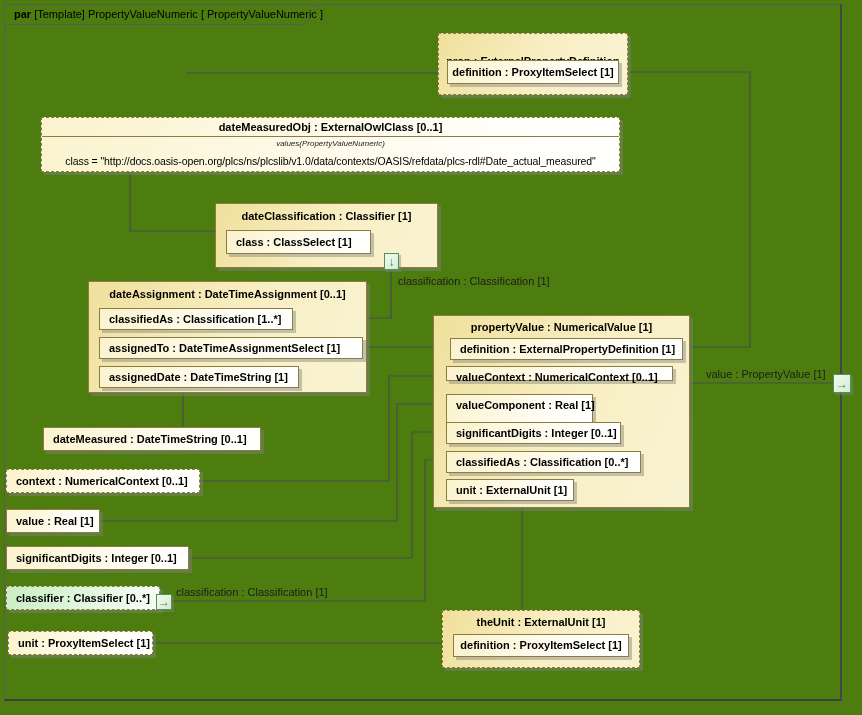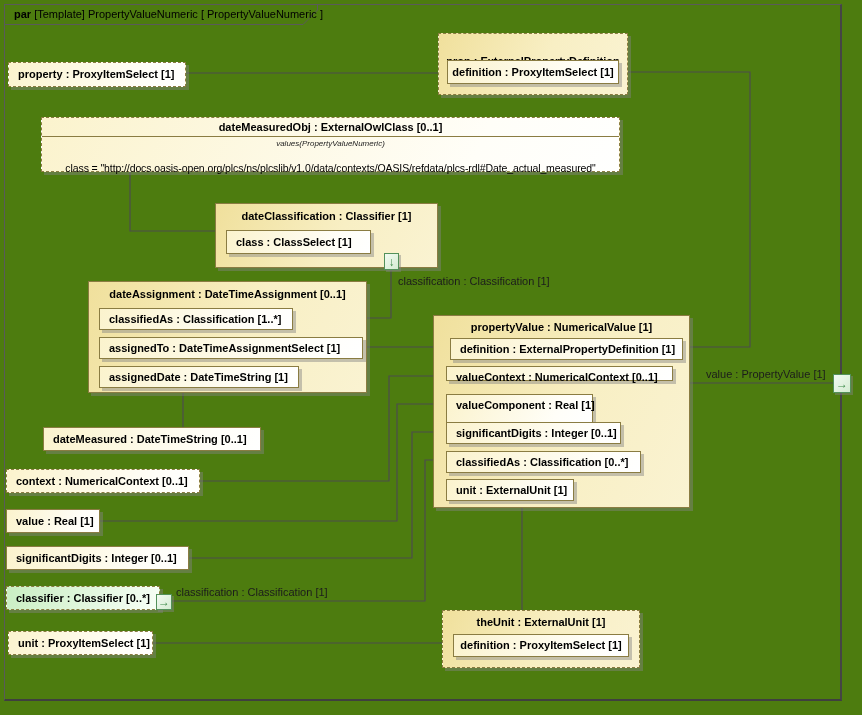--- a/index.html
+++ b/index.html
@@ -40,21 +40,21 @@
     position:absolute; z-index:3; font-size:11px; font-weight:normal; color:#1c1c1c; white-space:nowrap;
   }
   #tab-text{
     position:absolute; left:14px; top:8px; z-index:3; font-size:11px; color:#000; white-space:nowrap;
   }
   #tab-text .b{font-weight:bold;}
   
   #dmo-header{display:block; text-align:center; font-weight:bold; font-size:11px;
     padding-top:3px; height:15px; border-bottom:1px solid #8a7c42;}
   #dmo-stereo{display:block; text-align:center; font-weight:normal; font-style:italic; font-size:8px; color:#222; margin-top:2px;}
-  #dmo-url{display:block; text-align:center; font-weight:normal; font-size:10.5px; color:#000; margin-top:14px; letter-spacing:-0.1px;}
+  #dmo-url{display:block; text-align:center; font-weight:normal; font-size:10.5px; color:#000; margin-top:7px; letter-spacing:-0.1px;}
 </style>
 </head>
 <body>
 
 <div id="canvas">
 
   <div id="frame"></div>
 
   <svg id="wires" width="862" height="715">
     <g stroke="#4d4d4d" stroke-width="1.2" fill="none">
@@ -83,23 +83,20 @@
 
       <polyline points="522,500 522,610"></polyline>
 
       <polyline points="690,383 833,383"></polyline>
     </g>
     <path d="M4.5,24.5 H303 L317.5,10 V4.5" stroke="#5a5a5a" stroke-width="1" fill="none"></path>
   </svg>
 
   <div id="tab-text"><span class="b">par</span><span> [Template] PropertyValueNumeric [ PropertyValueNumeric ]</span></div>
 
-  <div class="box dashed fill-row" style="left:8px;top:62px;width:178px;height:25px;line-height:23px;">
-    <span class="lbl">property : ProxyItemSelect [1]</span>
-  </div>
 
   <div class="box dashed fill-outer" style="left:438px;top:33px;width:190px;height:62px;">
     <span class="hdr" style="padding-top:21px;">prop : ExternalPropertyDefinition</span>
     <div class="inner dashed" style="left:8px;top:26px;width:172px;height:24px;line-height:22px;">
       <span class="ctr">definition : ProxyItemSelect [1]</span>
     </div>
   </div>
 
   <div class="box dashed fill-row" style="left:41px;top:117px;width:579px;height:55px;">
     <span id="dmo-header">dateMeasuredObj : ExternalOwlClass [0..1]</span>

